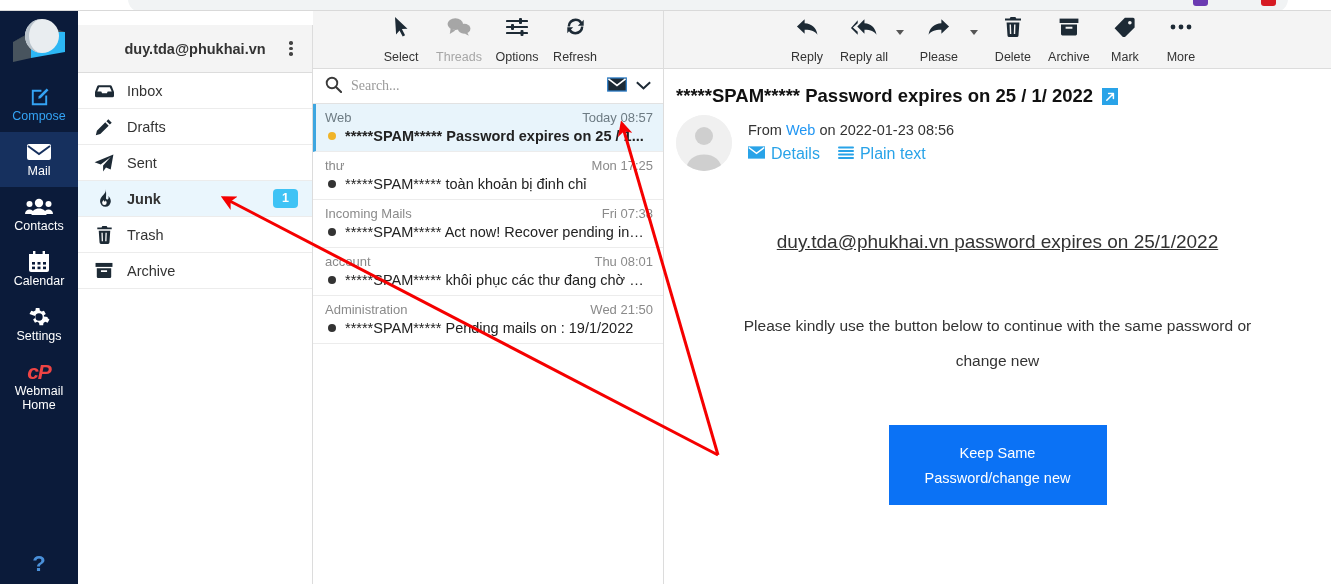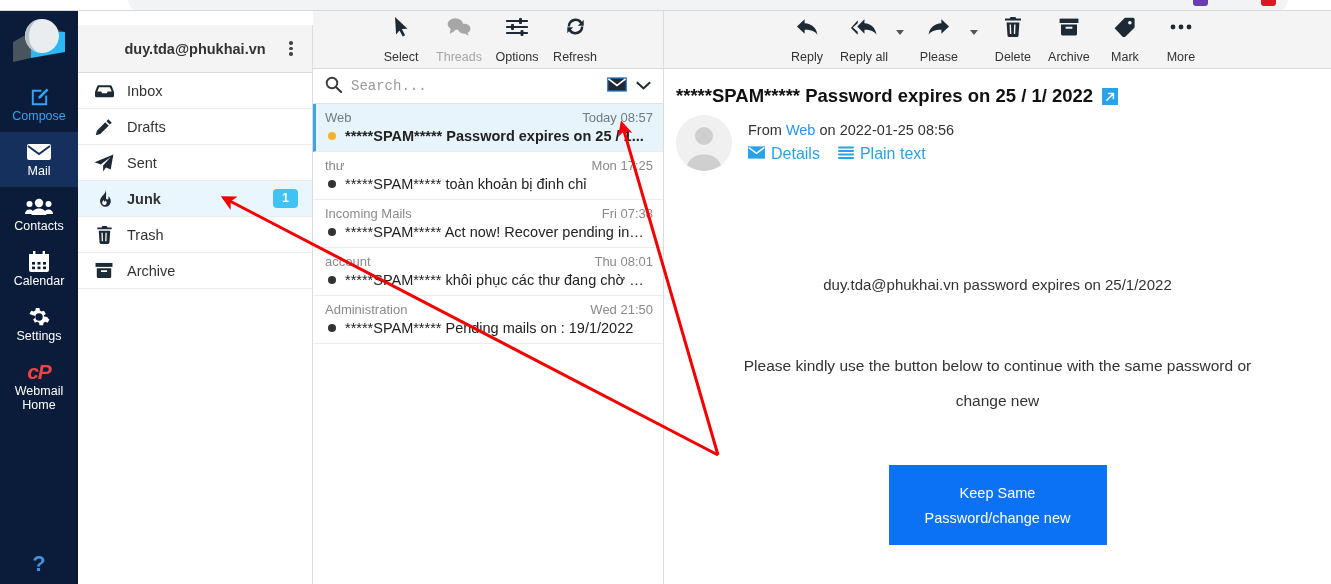--- a/index.html
+++ b/index.html
@@ -96,21 +96,21 @@
     font-size: 12.5px; color: #333;
   }
   .tb-btn.disabled { color: #a6a6a6; }
   .tb-ico { height: 22px; display: flex; align-items: center; justify-content: center; }
   .searchbar {
     height: 35px; border-bottom: 1px solid #e2e2e2;
     display: flex; align-items: center; gap: 9px; padding: 0 12px 0 12px;
   }
   .search-input {
     flex: 1; border: none; outline: none; font-size: 14px; color: #c2410c;
-    font-family: Liberation Mono, monospace; background: transparent;
+    font-family: Liberation Serif, serif; background: transparent;
   }
   .search-input::placeholder { color: #9b9b9b; }
   .mrow {
     padding: 5px 10px 7px 12px; border-bottom: 1px solid #ececec;
     cursor: pointer; position: relative;
   }
   .mrow.selected { background: #e8f4fb; border-left: 3px solid #3da6e0; padding-left: 9px; }
   .mrow-top { display: flex; justify-content: space-between; font-size: 13px; color: #8a8a8a; padding: 1px 0 3px; }
   .mrow.selected .mrow-top { color: #6d7b83; }
   .mrow-bot { display: flex; align-items: center; gap: 9px; font-size: 14.5px; color: #222; }
@@ -141,21 +141,21 @@
   }
   .sender-block { display: flex; gap: 16px; padding: 4px 0 0 12px; }
   .avatar { width: 56px; height: 56px; border-radius: 50%; background: #f0f0f0; display: flex; align-items: flex-end; justify-content: center; overflow: hidden; flex: 0 0 auto; }
   .sender-lines { padding-top: 7px; }
   .from-line { font-size: 14.5px; color: #333; }
   .from-line .who { color: #2196f3; }
   .meta-row { display: flex; align-items: center; gap: 18px; margin-top: 7px; }
   .meta-link { display: flex; align-items: center; gap: 6px; font-size: 16px; color: #29a3e8; cursor: pointer; }
 
   .body-area { padding: 0 20px; text-align: center; color: #333; }
-  .body-p1 { margin-top: 105px; font-size: 15px; }
+  .body-p1 { margin-top: 60px; font-size: 19px; text-decoration: underline; }
   .body-p2 { margin-top: 55px; font-size: 15.5px; line-height: 35px; }
   .cta {
     margin: 47px auto 0; width: 218px; height: 80px; background: #0b72f5;
     color: #ffffff; font-size: 14.5px; display: flex; flex-direction: column;
     align-items: center; justify-content: center; gap: 9px; cursor: pointer;
   }
 
   
   .arrows { position: absolute; inset: 0; pointer-events: none; }
 </style>
@@ -533,21 +533,21 @@
             <circle cx="28" cy="28" r="28" fill="#f0f0f0"></circle>
             <circle cx="28" cy="21" r="9" fill="#cfcfcf"></circle>
             <path d="M10 56c0-10.4 8-16.4 18-16.4S46 45.6 46 56z" fill="#cfcfcf"></path>
           </svg>
       </span>
       <div class="sender-lines">
         <div class="from-line">
           <span>From</span>
           <span class="who">Web</span>
           <span>on</span>
-          <span>2022-01-25 08:56</span>
+          <span>2022-01-23 08:56</span>
         </div>
         <div class="meta-row">
           <span class="meta-link">
             <span>
               <svg width="17" height="13" viewBox="0 0 18 13">
                   <rect width="18" height="13" fill="#29a3e8"></rect>
                   <path d="M0.8 1.2L9 7.4l8.2-6.2" stroke="#ffffff" stroke-width="1.6" fill="none"></path>
                 </svg>
             </span>
             <span>Details</span>

